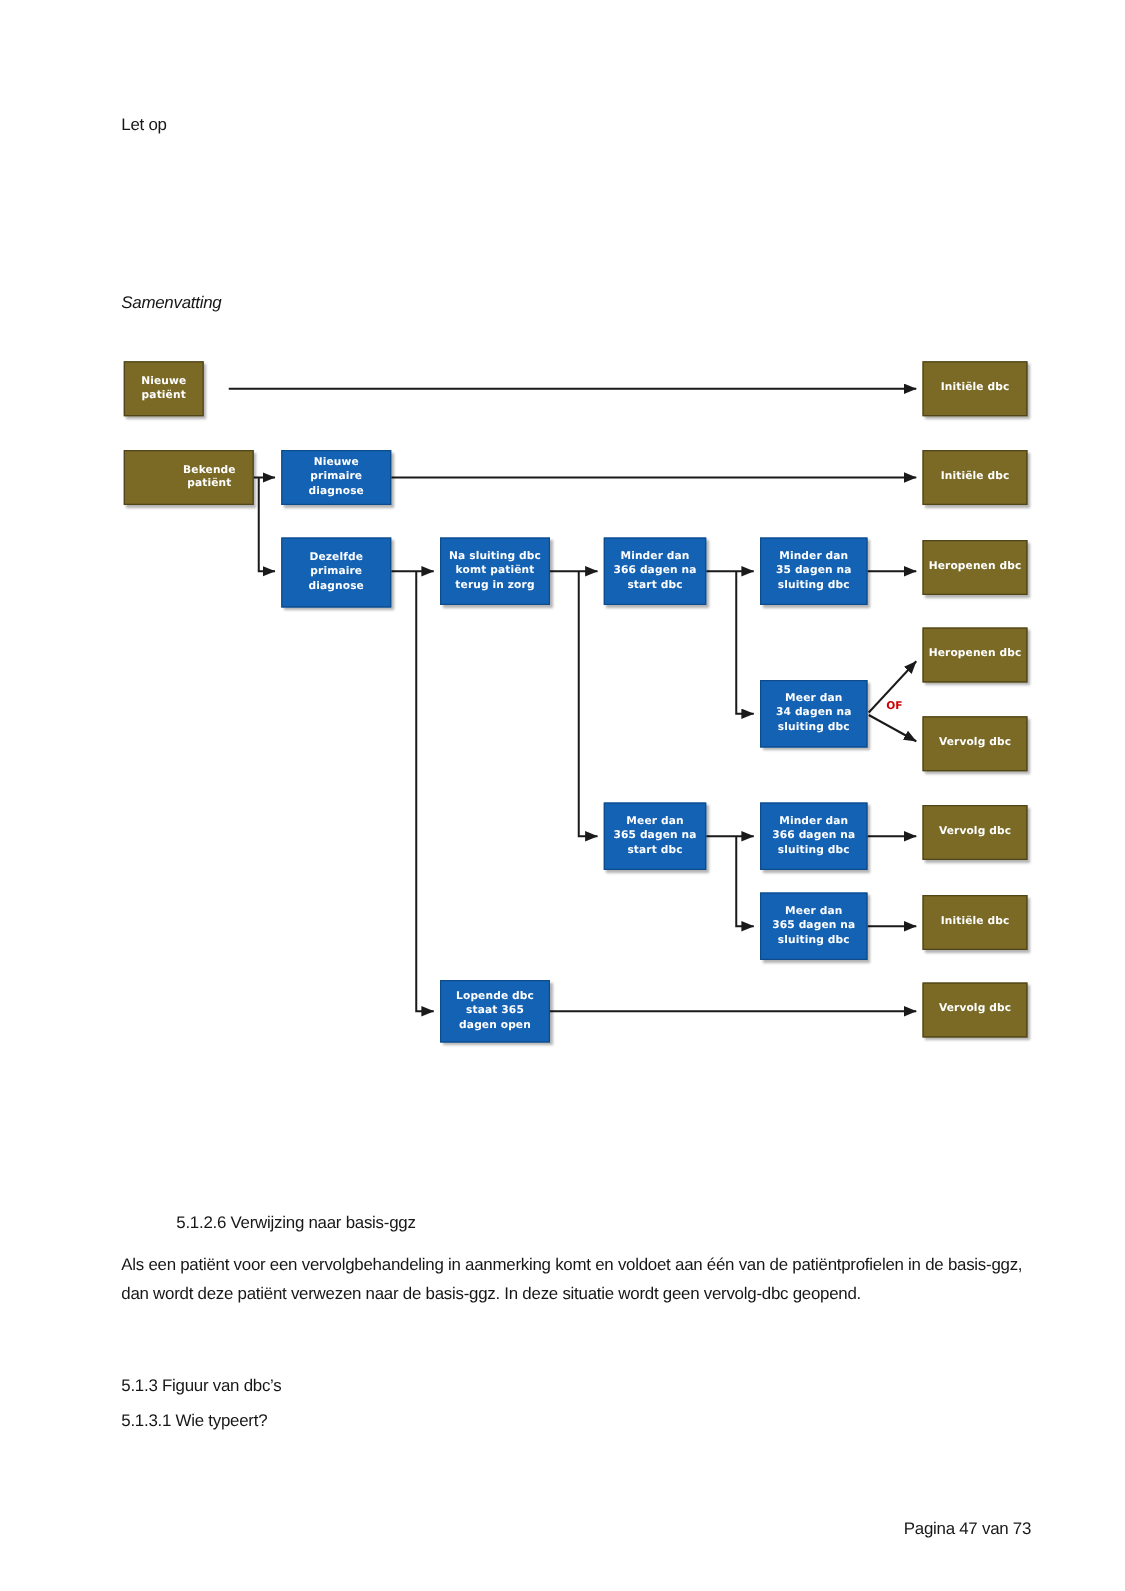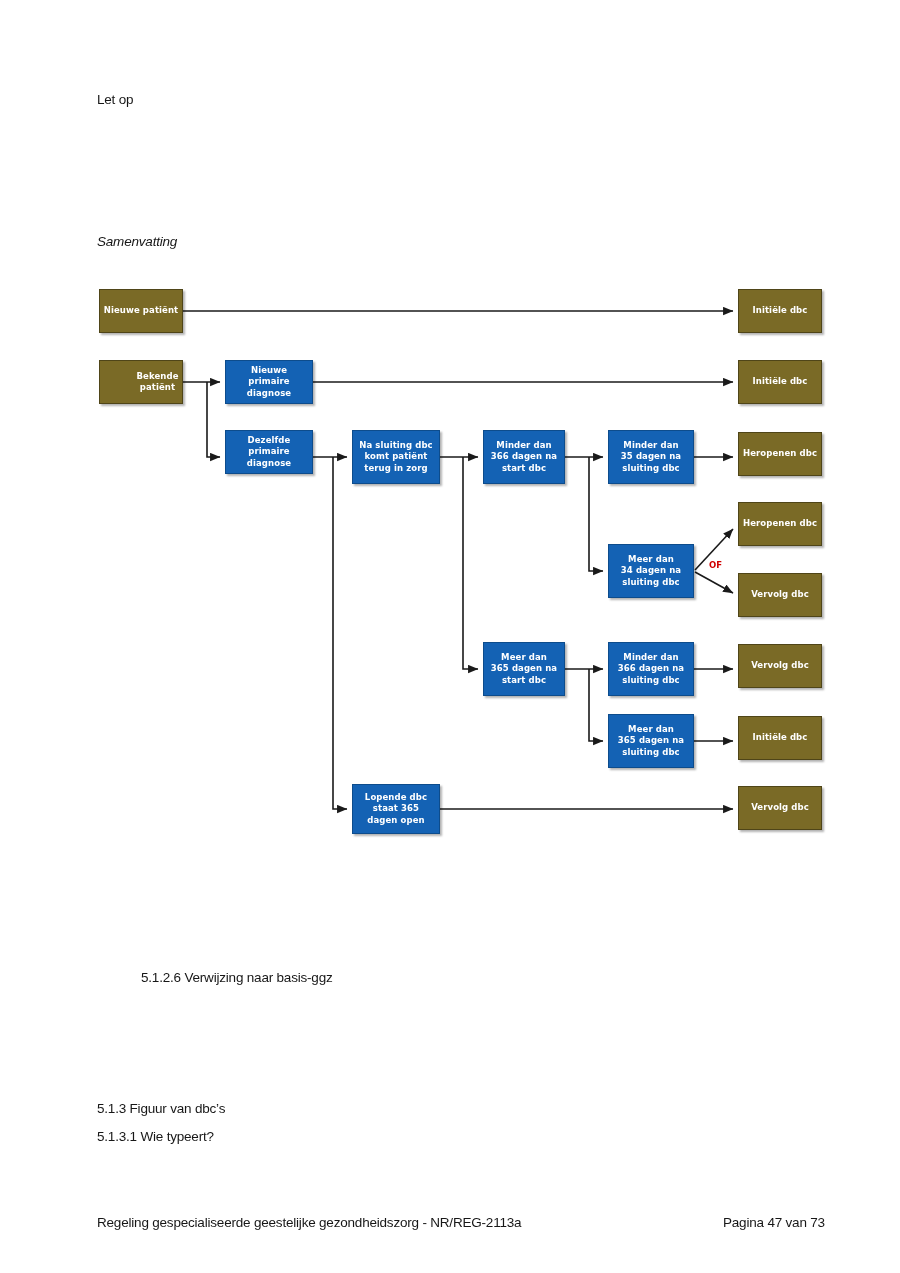--- a/index.html
+++ b/index.html
@@ -137,36 +137,36 @@
 
       <path d="M683,669 L722,669"></path>
 
       <path d="M683,741 L722,741"></path>
 
       <path d="M429,809 L722,809"></path>
     </g>
   </svg>
 
   <div id="nodes-layer">
-      <div class="node olive" style="left: 88px; top: 289px; width: 84px; height: 44px;">
+      <div class="node olive" style="left: 88px; top: 289px; width: 64px; height: 44px;">
         <span>Nieuwe patiënt</span>
       </div>
       <div class="node olive" style="left: 727px; top: 289px; width: 84px; height: 44px;">
         <span>Initiële dbc</span>
       </div>
-      <div class="node olive" style="left: 88px; top: 360px; width: 84px; height: 44px; padding-left: 36px;">
+      <div class="node olive" style="left: 88px; top: 360px; width: 104px; height: 44px; padding-left: 36px;">
         <span>Bekende<br>patiënt</span>
       </div>
       <div class="node blue" style="left: 214px; top: 360px; width: 88px; height: 44px;">
         <span>Nieuwe primaire<br>diagnose</span>
       </div>
       <div class="node olive" style="left: 727px; top: 360px; width: 84px; height: 44px;">
         <span>Initiële dbc</span>
       </div>
-      <div class="node blue" style="left: 214px; top: 430px; width: 88px; height: 44px;">
+      <div class="node blue" style="left: 214px; top: 430px; width: 88px; height: 56px;">
         <span>Dezelfde<br>primaire<br>diagnose</span>
       </div>
       <div class="node blue" style="left: 341px; top: 430px; width: 88px; height: 54px;">
         <span>Na sluiting dbc<br>komt patiënt<br>terug in zorg</span>
       </div>
       <div class="node blue" style="left: 472px; top: 430px; width: 82px; height: 54px;">
         <span>Minder dan<br>366 dagen na<br>start dbc</span>
       </div>
       <div class="node blue" style="left: 597px; top: 430px; width: 86px; height: 54px;">
         <span>Minder dan<br>35 dagen na<br>sluiting dbc</span>
@@ -204,22 +204,22 @@
       <div class="node olive" style="left: 727px; top: 786px; width: 84px; height: 44px;">
         <span>Vervolg dbc</span>
       </div>
     </div>
 
   <div class="of-label" id="of-label" style="left:698px; top:560px;">OF</div>
 
 
   <div class="txt" id="sec-5126-head">5.1.2.6 Verwijzing naar basis-ggz</div>
 
+  <div class="txt" id="sec-5126-body">Als een patiënt voor een vervolgbehandeling in aanmerking komt en voldoet aan één van de patiëntprofielen in de basis-ggz, dan wordt deze patiënt verwezen naar de basis-ggz. In deze situatie wordt geen vervolg-dbc geopend.</div>
 
   <div class="txt" id="sec-513-head">5.1.3 Figuur van dbc’s</div>
 
   <div class="txt" id="sec-5131-head">5.1.3.1 Wie typeert?</div>
 
-  <div class="txt" id="footer-left">Regeling gespecialiseerde geestelijke gezondheidszorg - NR/REG-2113a</div>
 
   <div class="txt" id="footer-right">Pagina 47 van 73</div>
 
 </div>
 
 </body></html>

